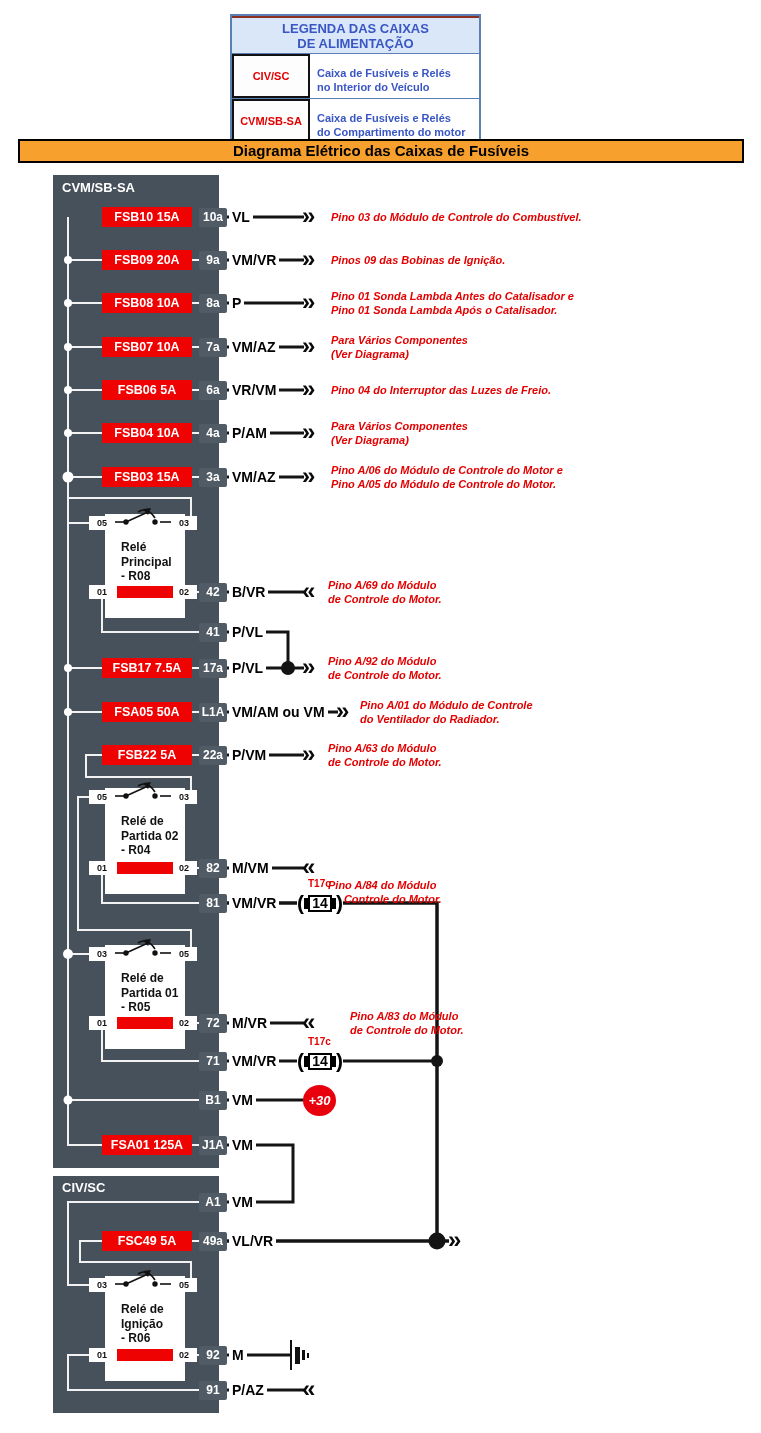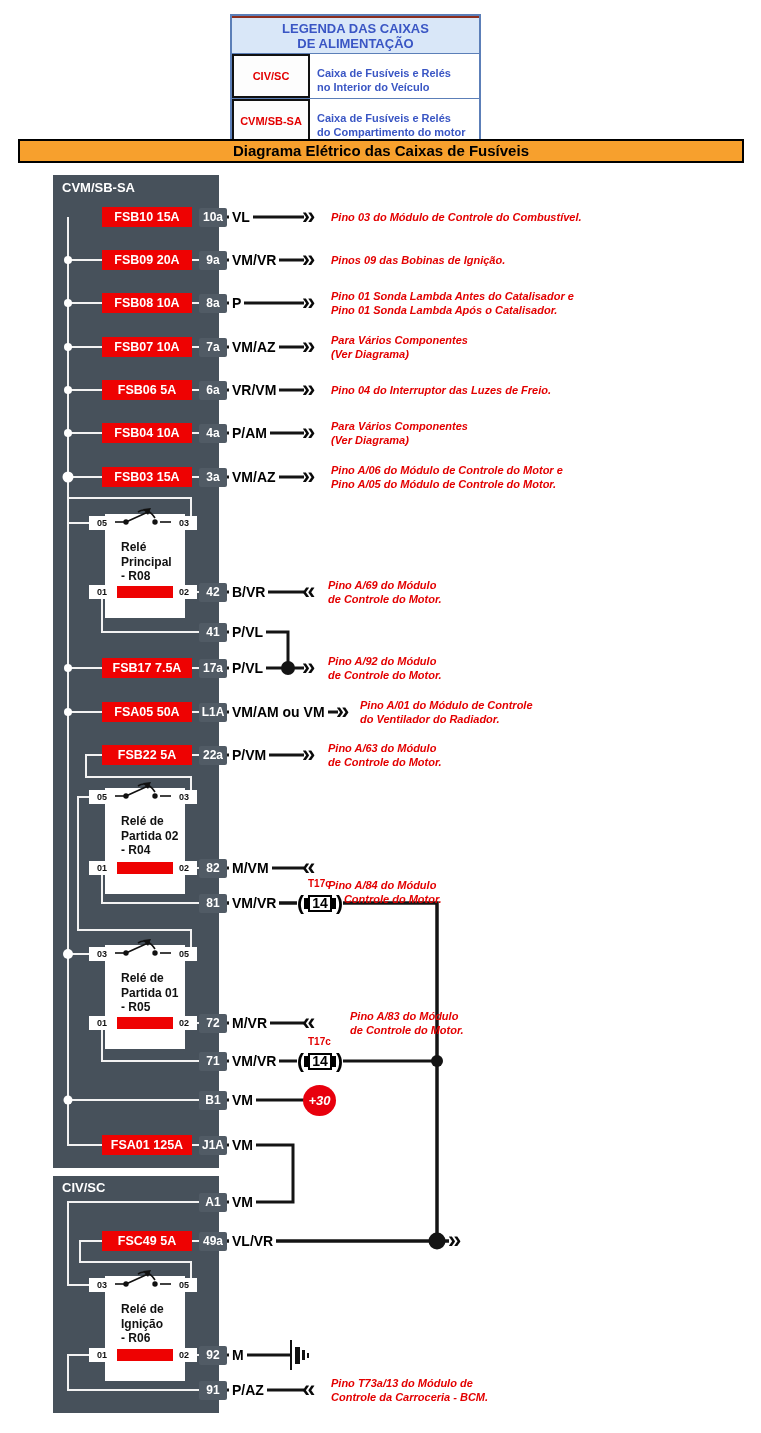--- a/index.html
+++ b/index.html
@@ -288,24 +288,20 @@
       <div class="wire-label" style="top: 1346px;">M</div>
       <div class="ground" style="left: 290px; top: 1339px;">
         <i style="width: 2px; height: 30px; margin-right: 3px;"></i>
         <i style="width: 5px; height: 17px; margin-right: 2px;"></i>
         <i style="width: 3px; height: 10px; margin-right: 2px;"></i>
         <i style="width: 2px; height: 5px; margin-right: 0px;"></i>
       </div>
       <div class="tab" style="top: 1381px;">91</div>
       <div class="wire-label" style="top: 1381px;">P/AZ</div>
       <div class="arrow" style="left: 302px; top: 1377px;">«</div>
-      <div class="desc" style="left: 331px; top: 1376px;">
-        <div>Pino T73a/13 do Módulo de</div>
-        <div>Controle da Carroceria - BCM.</div>
-      </div>
       <div class="relay-box" style="top: 514px; height: 104px;"></div>
       <div class="relay-label" style="top: 540px;">
         <div>Relé</div>
         <div>Principal</div>
         <div>- R08</div>
       </div>
       <div class="term" style="left: 89px; top: 516px;">05</div>
       <div class="term" style="left: 171px; top: 516px;">03</div>
       <div class="term" style="left: 89px; top: 585px;">01</div>
       <div class="term" style="left: 171px; top: 585px;">02</div>

